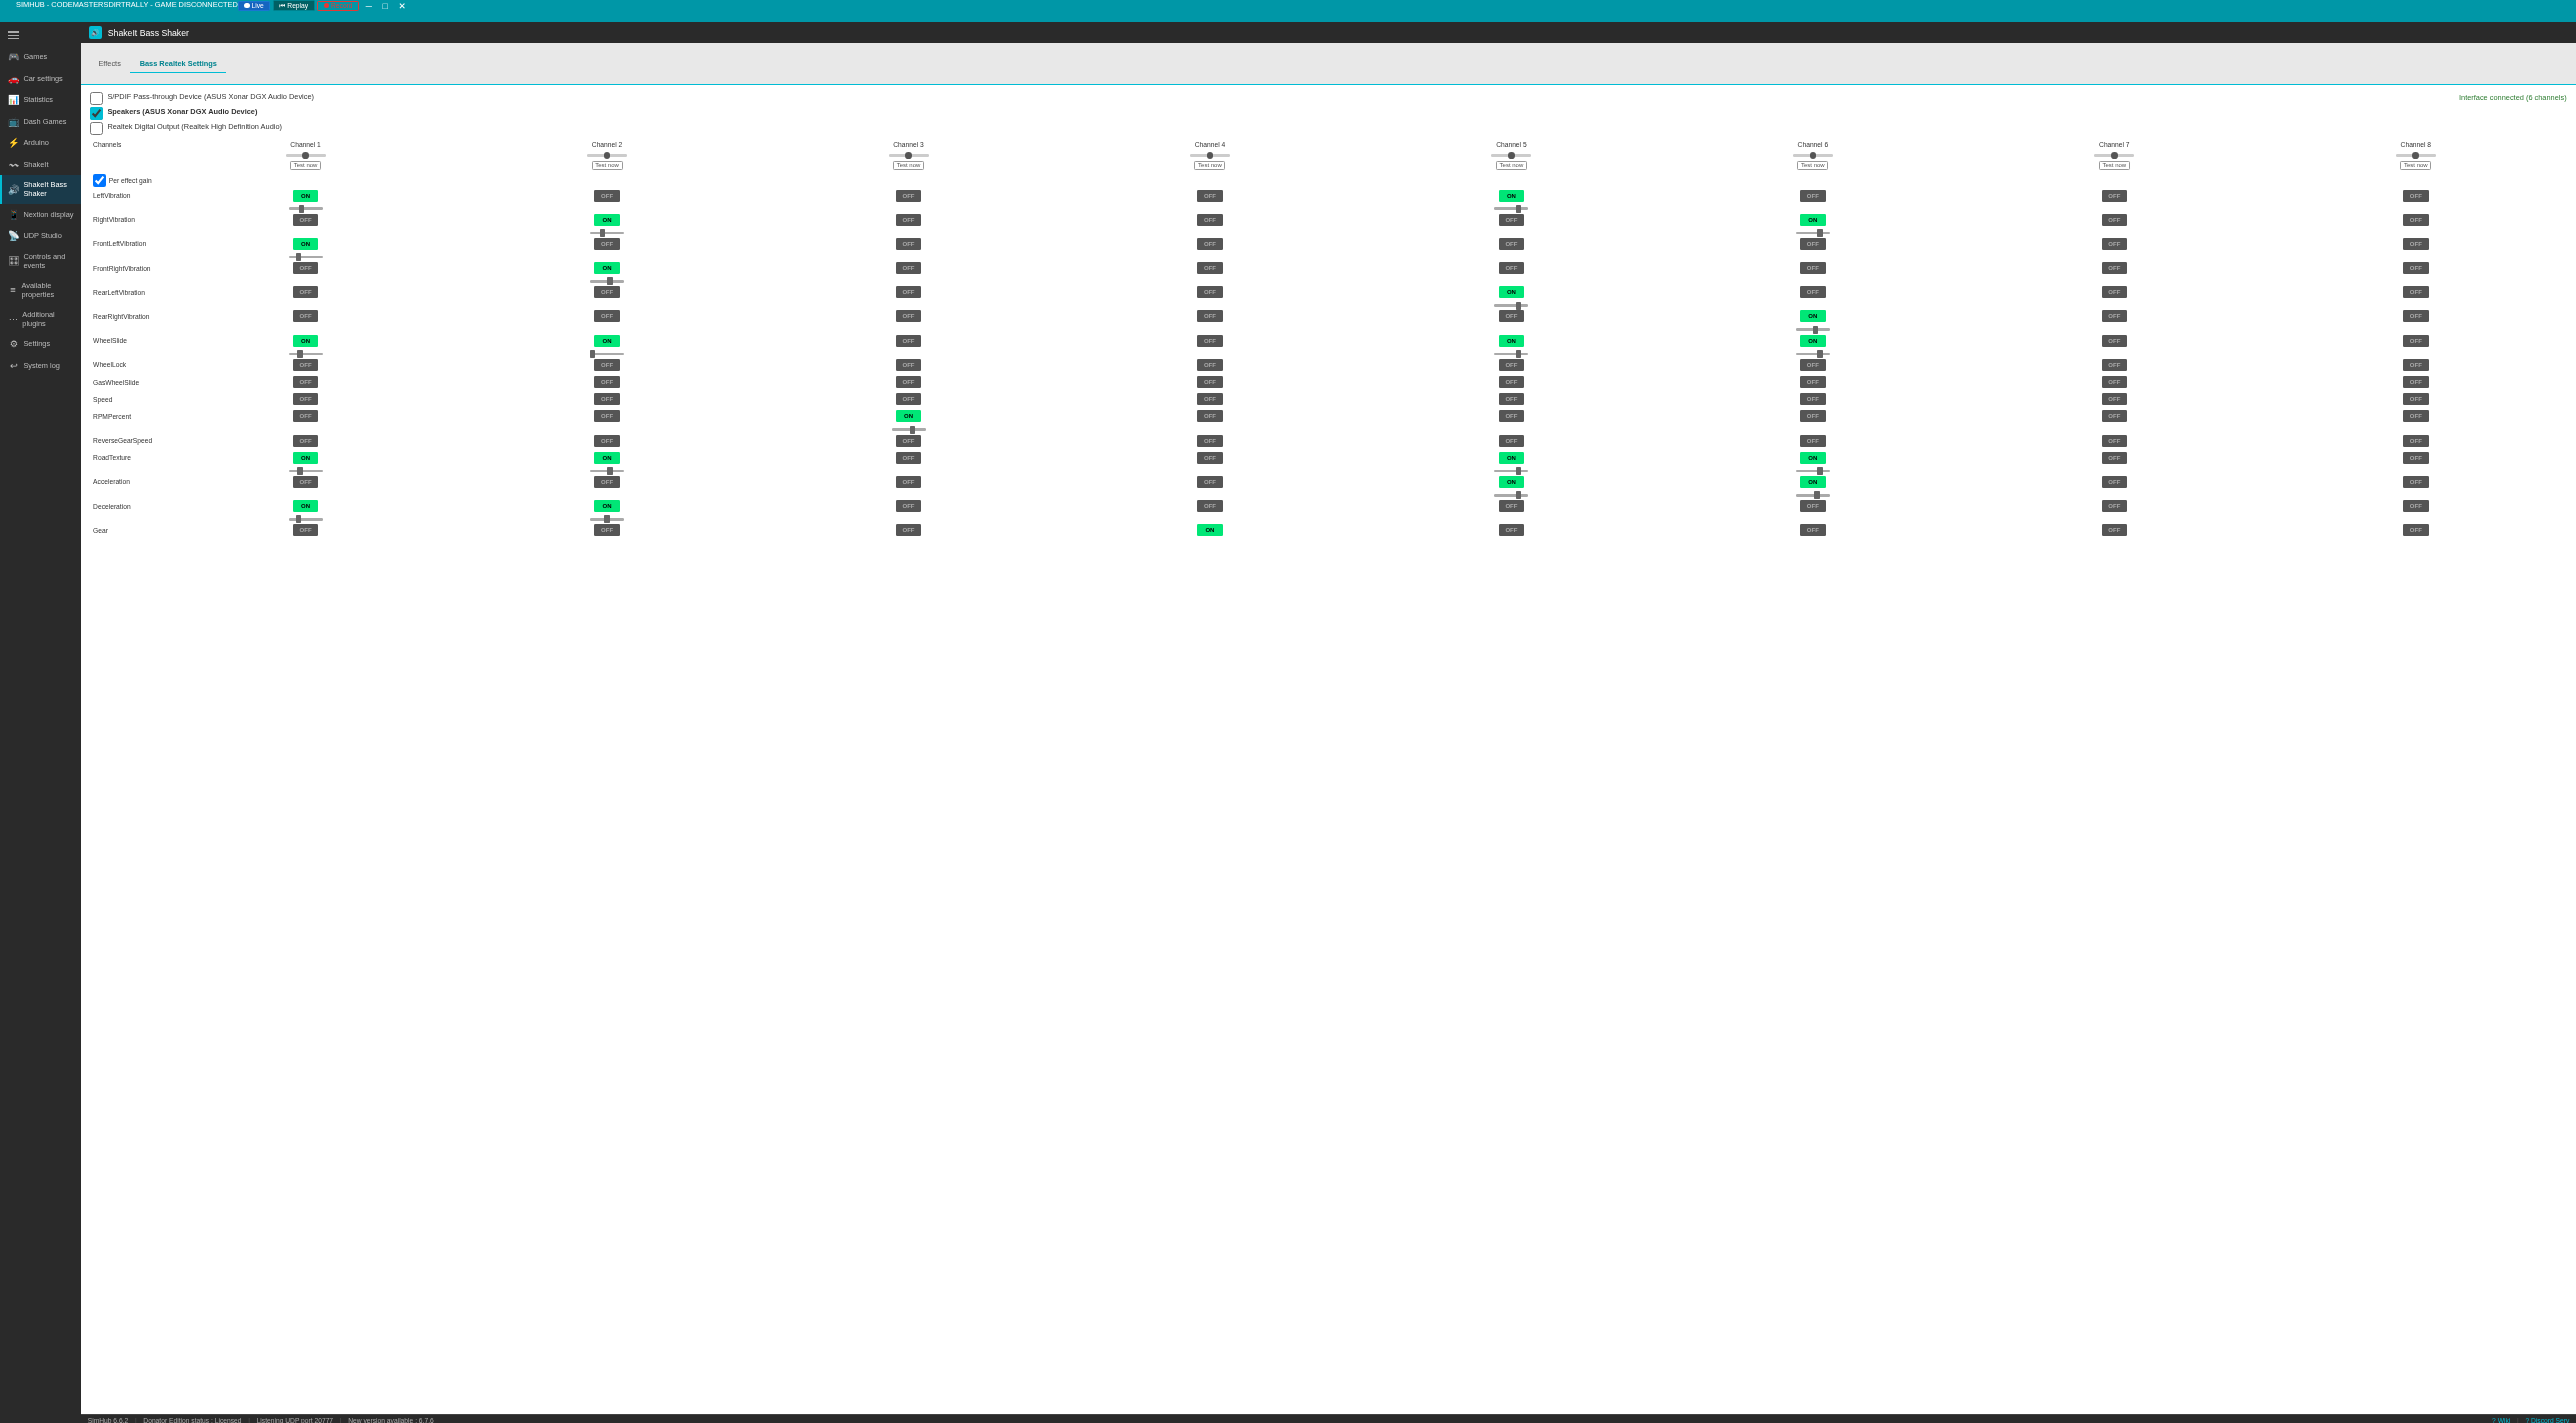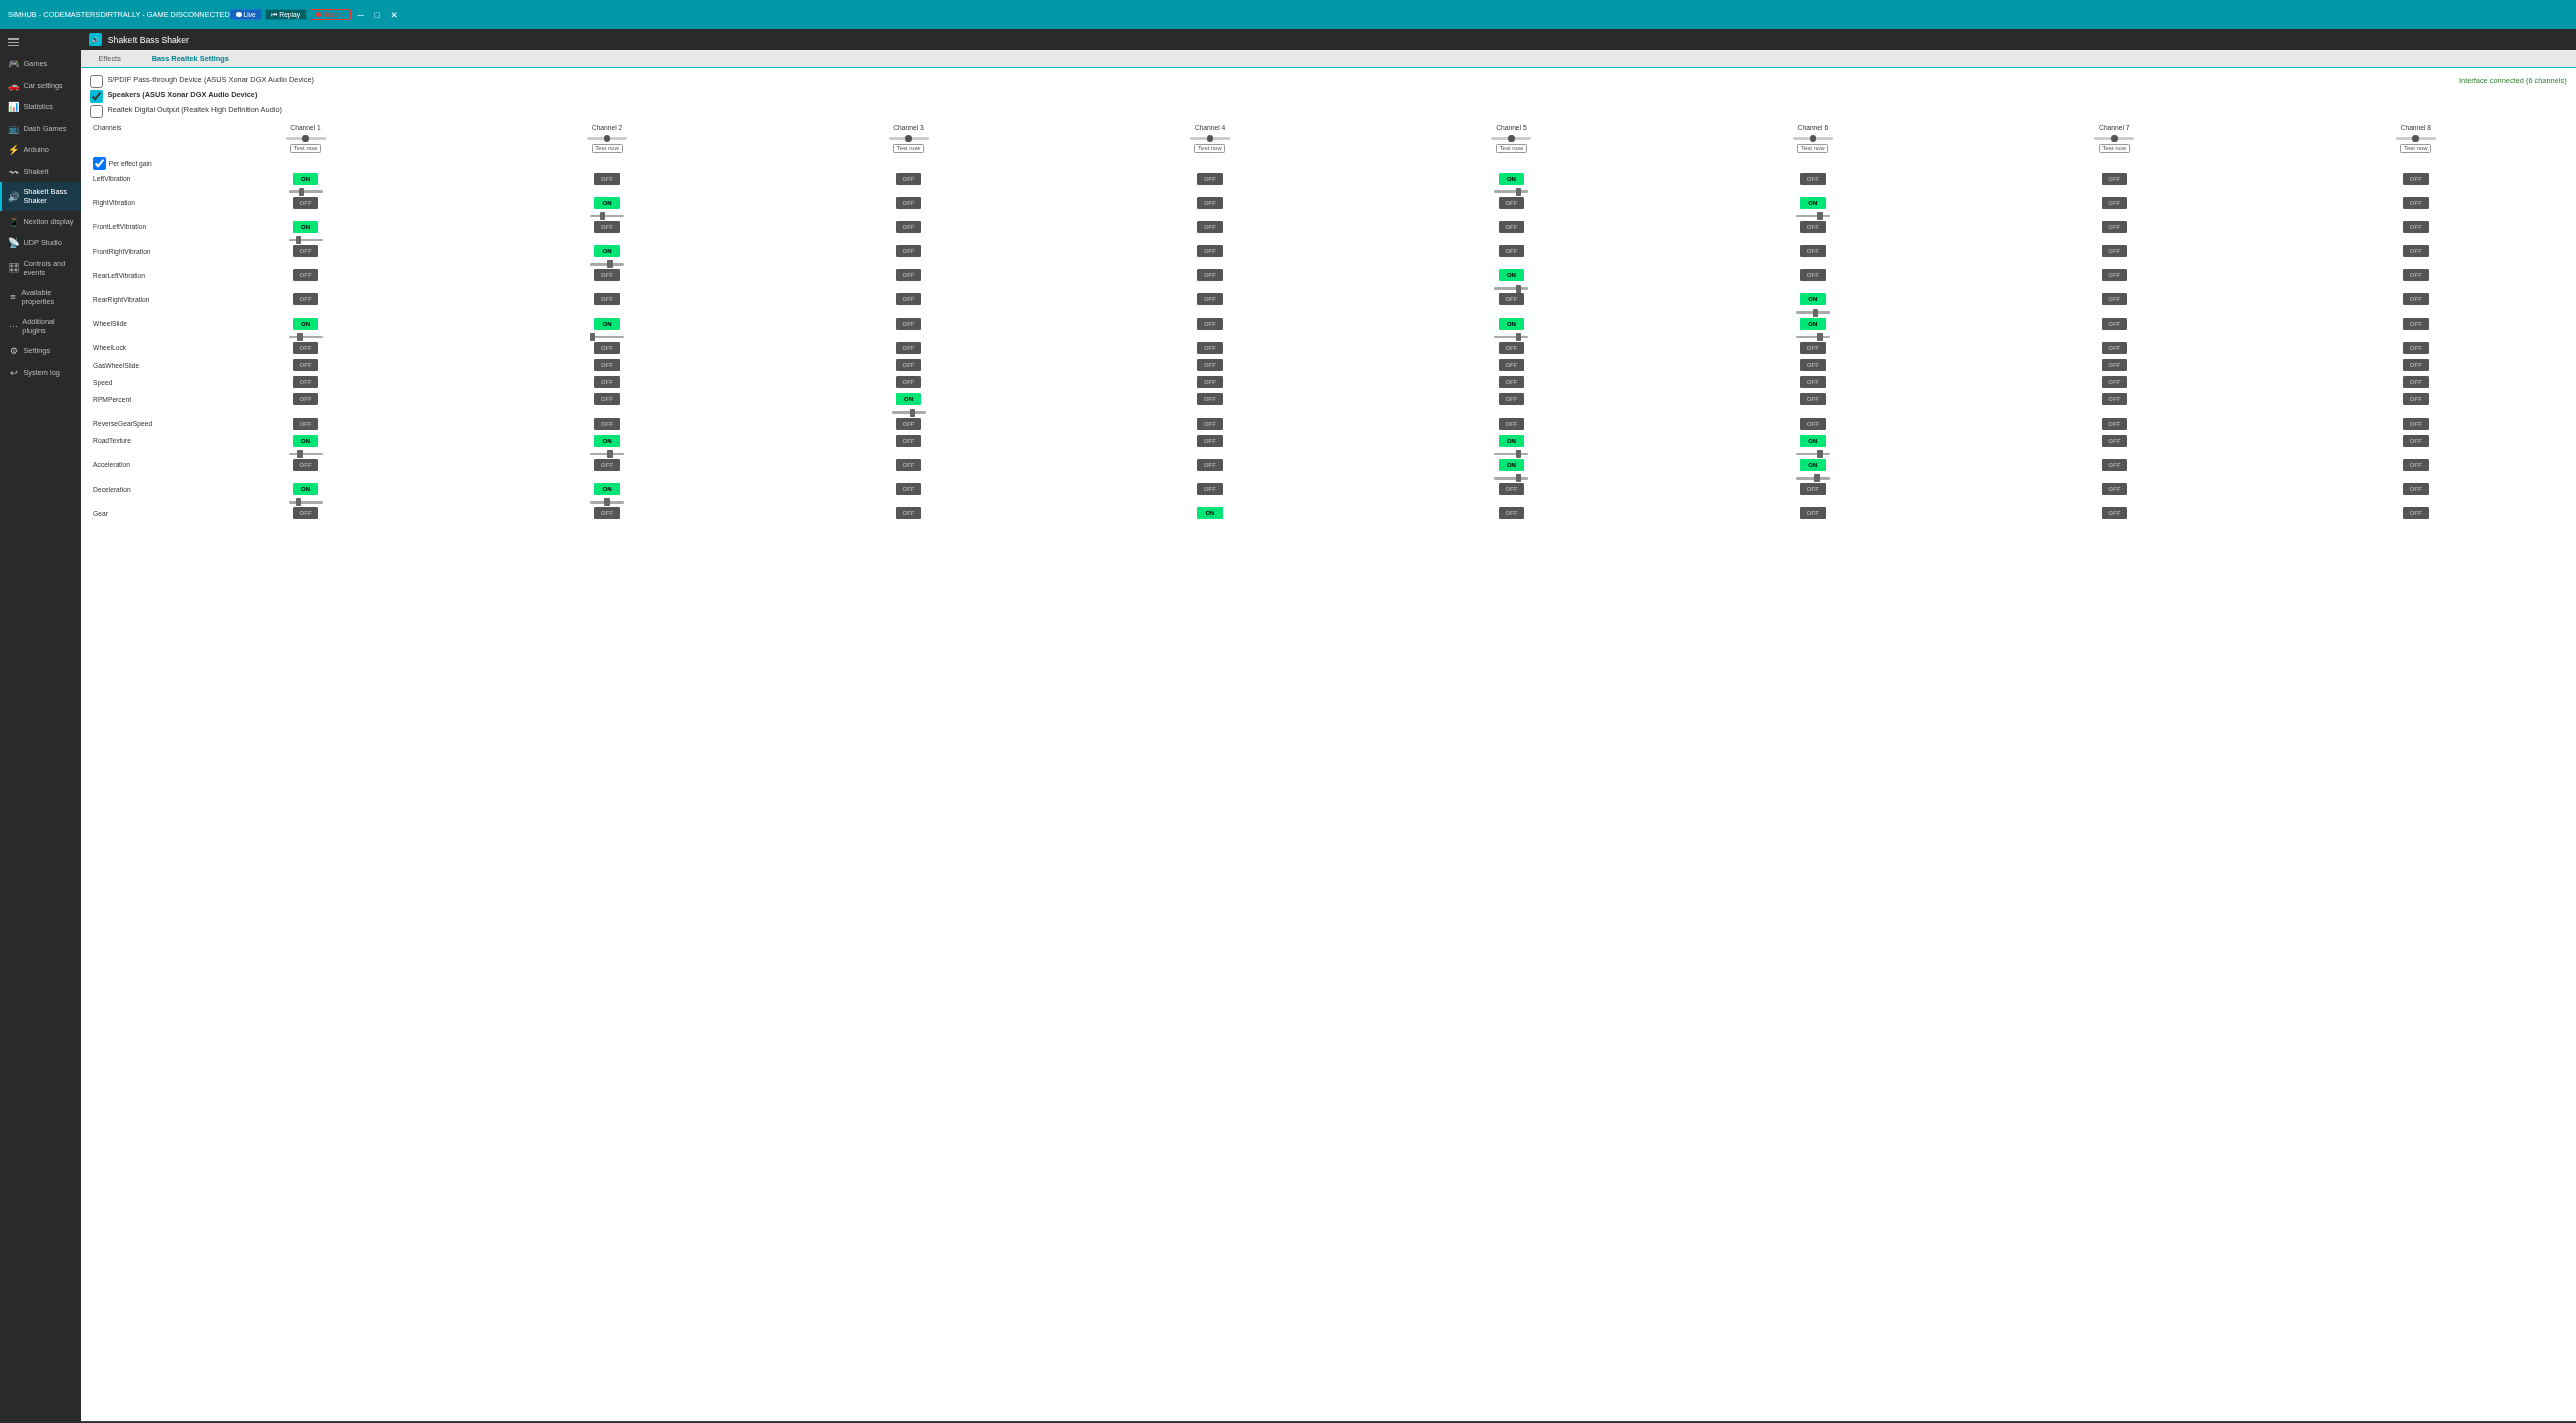--- a/index.html
+++ b/index.html
@@ -1,24 +1,24 @@
 <!DOCTYPE html>
 <html style="font-size:10.7px"><head>
   <meta charset="utf-8">
   <style>
     * { box-sizing: border-box; margin: 0; padding: 0; }
     body { font-family: 'Segoe UI', Arial, sans-serif; background: #1e1e1e; color: #ccc; font-size: 8px; overflow: hidden; height: 100vh; }
 
     
     #title-bar {
       background: #0097a7;
-      height: 29px;
+      height: 22px;
       display: flex;
-      align-items: center;
-      padding: 0 8px;
+      align-items: flex-start;
+      padding: 0 16px;
       font-size: 7.4px;
       color: #fff;
       position: relative;
     }
     #title-bar-controls { display: flex; gap: 2.7px; align-items: center; }
     .tb-btn {
       background: #006064;
       border: 0.7px solid #00838f;
       color: #fff;
       padding: 0.7px 5.4px;
@@ -71,23 +71,23 @@
       padding: 4px 8px;
       color: #fff;
       font-size: 8.7px;
     }
     .plugin-icon { width: 13.4px; height: 13.4px; background: #00bcd4; border-radius: 2px; display: flex; align-items: center; justify-content: center; font-size: 6.7px; }
 
     
     #tabs {
       background: #e8e8e8;
       display: flex;
-      gap: 12px;
+      gap: 0;
       border-bottom: 1.3px solid #00bcd4;
-      padding: 0 8px;
+      padding: 12px 8px;
       align-items: center;
     }
     .tab {
       padding: 4px 9.4px;
       cursor: pointer;
       font-size: 7.4px;
       color: #555;
       border-bottom: 1.3px solid transparent;
       margin-bottom: -1.3px;
     }

